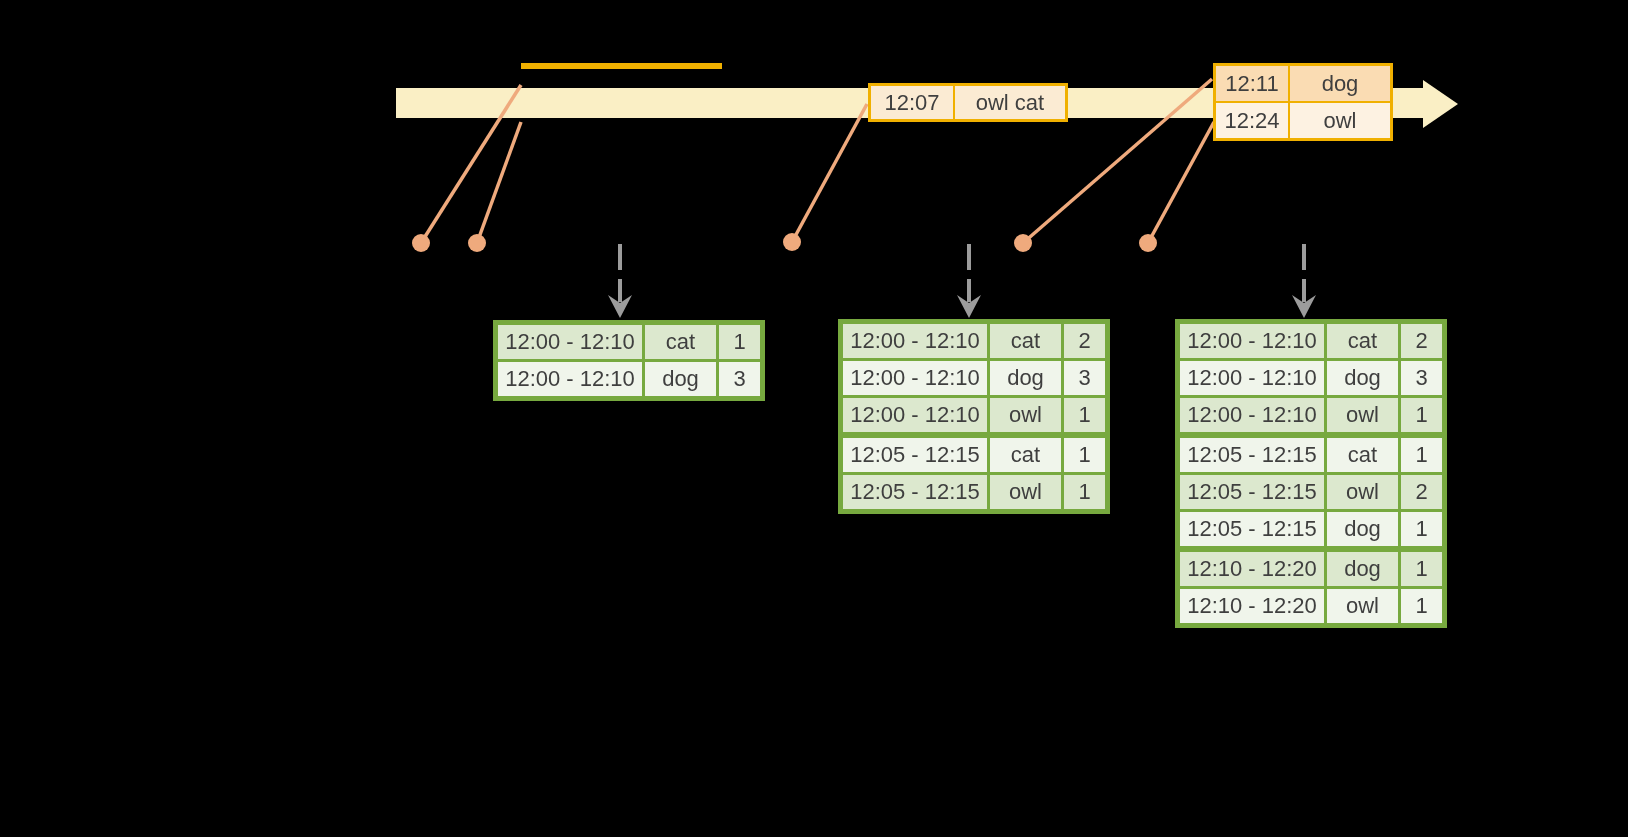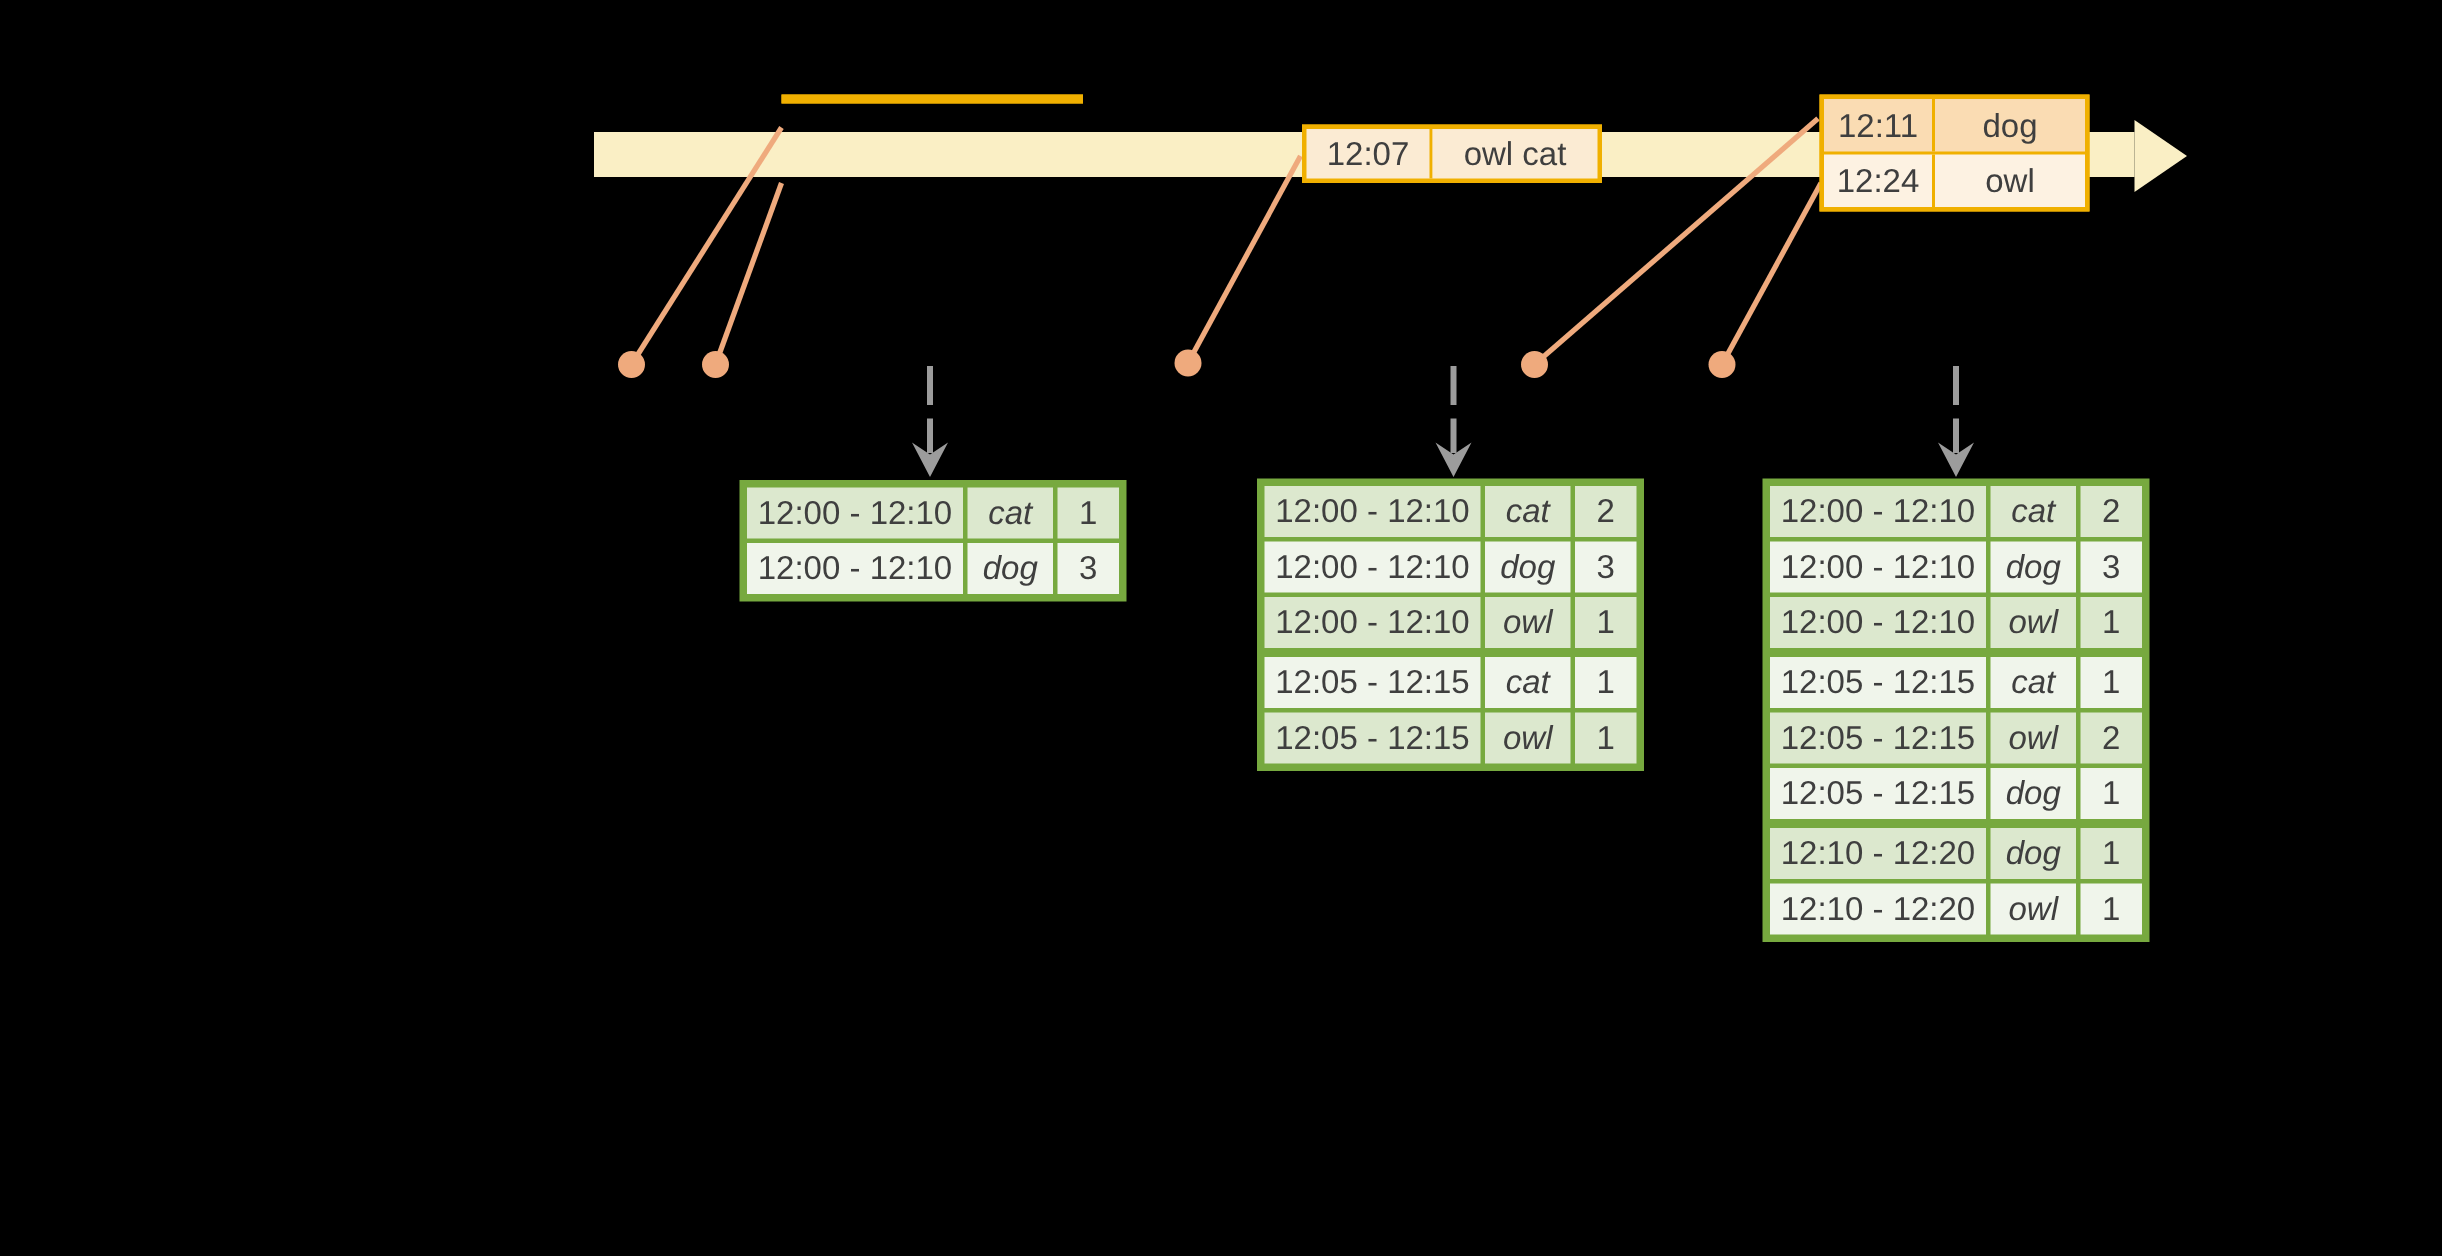--- a/index.html
+++ b/index.html
@@ -34,21 +34,21 @@
   .dot{fill:var(--connector);}
   .dashline{stroke:var(--arrow_gray);stroke-width:4px;stroke-dasharray:26 9;}
   .chev{fill:var(--arrow_gray);}
   
   .rtable{position:absolute;background:var(--table_border);padding:5px;display:flex;flex-direction:column;gap:3px;}
   .rrow{display:flex;gap:3px;height:34px;}
   .rrow.group-start{margin-top:3px;}
   .rcell{display:flex;align-items:center;justify-content:center;font-size:22px;background:var(--row_light);}
   .rrow:nth-of-type(odd) .rcell{background:var(--row_dark);}
   .rcell.window{width:144px;}
-  .rcell.word{width:57px;font-style:italic;}
+  .rcell.word{width:71px;}
   .rcell.count{width:41px;}
   .rtable1{left:493px;top:320px;}
   .rtable2{left:838px;top:319px;}
   .rtable3{left:1175px;top:319px;}
 </style>
 </head>
 <body>
 
 <div class="canvas">
 

